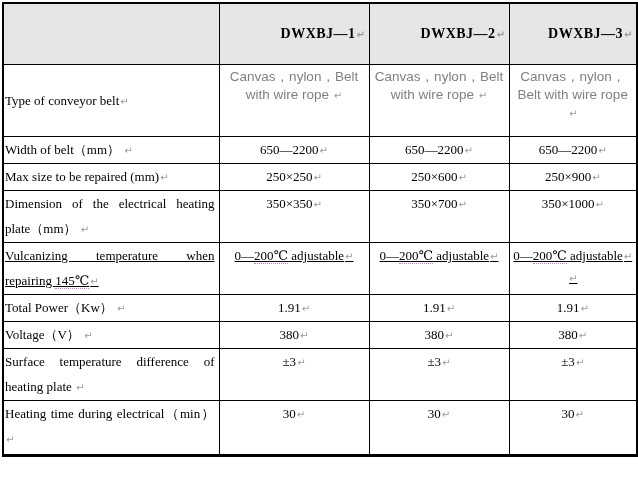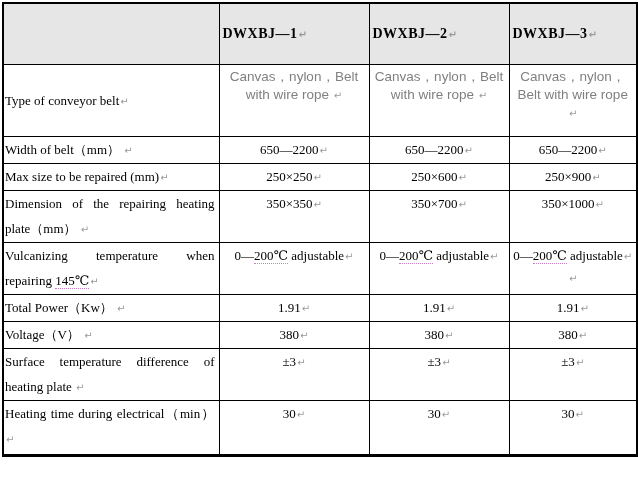--- a/index.html
+++ b/index.html
@@ -28,21 +28,21 @@
   td,th{
     border:1px solid var(--border);
     padding:0 3px;
     overflow:hidden;
   }
   thead th{
     background:var(--header-bg);
     height:60px;
     font-size:14px;
     font-weight:bold;
-    text-align:left;
+    text-align:right;
     vertical-align:middle;
     letter-spacing:.5px;
   }
   thead th.corner{background:var(--header-bg);}
   td.lbl{
     font-size:13px;
     line-height:25px;
     text-align:justify;
     vertical-align:top;
     padding-left:1px;
@@ -102,26 +102,26 @@
         <td class="val"><span>650—2200</span><span class="mark">↵</span></td>
         <td class="val"><span>650—2200</span><span class="mark">↵</span></td>
       </tr>
       <tr style="height: 25px;">
         <td class="lbl"><span>Max size to be repaired (mm)</span><span class="mark">↵</span></td>
         <td class="val"><span>250×250</span><span class="mark">↵</span></td>
         <td class="val"><span>250×600</span><span class="mark">↵</span></td>
         <td class="val"><span>250×900</span><span class="mark">↵</span></td>
       </tr>
       <tr style="height: 49px;">
-        <td class="lbl"><span>Dimension of the repairing heating plate（mm） </span><span class="mark">↵</span></td>
+        <td class="lbl"><span>Dimension of the electrical heating plate（mm） </span><span class="mark">↵</span></td>
         <td class="val"><span>350×350</span><span class="mark">↵</span></td>
         <td class="val"><span>350×700</span><span class="mark">↵</span></td>
         <td class="val"><span>350×1000</span><span class="mark">↵</span></td>
       </tr>
-      <tr style="height: 50px;">
+      <tr style="height: 50px; text-decoration: underline;">
         <td class="lbl"><span>Vulcanizing temperature when repairing </span><span class="sq">145℃</span><span class="mark">↵</span></td>
         <td class="val"><span>0—</span><span class="sq">200℃</span><span> adjustable</span><span class="mark">↵</span></td>
         <td class="val"><span>0—</span><span class="sq">200℃</span><span> adjustable</span><span class="mark">↵</span></td>
         <td class="val"><span>0—</span><span class="sq">200℃</span><span> adjustable</span><span class="mark">↵</span><br><span class="mark">↵</span></td>
       </tr>
       <tr style="height: 25px;">
         <td class="lbl"><span>Total Power（Kw） </span><span class="mark">↵</span></td>
         <td class="val"><span>1.91</span><span class="mark">↵</span></td>
         <td class="val"><span>1.91</span><span class="mark">↵</span></td>
         <td class="val"><span>1.91</span><span class="mark">↵</span></td>

